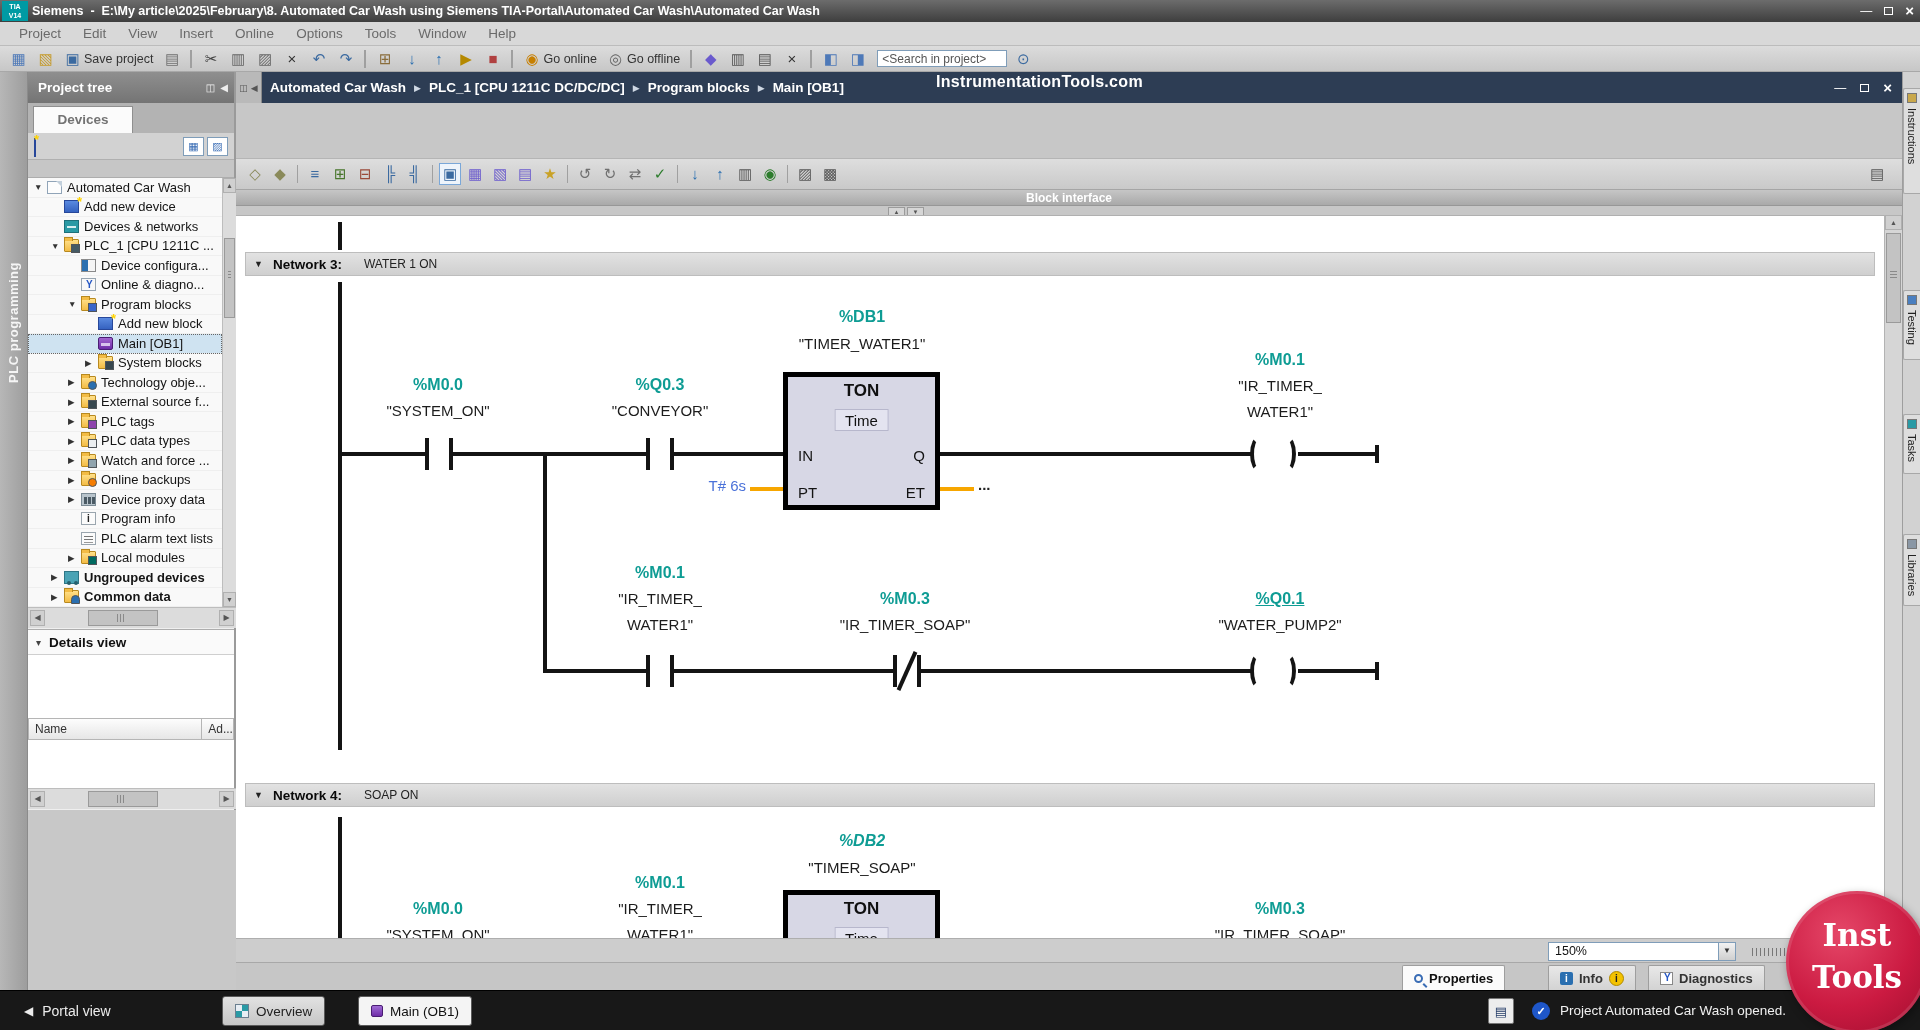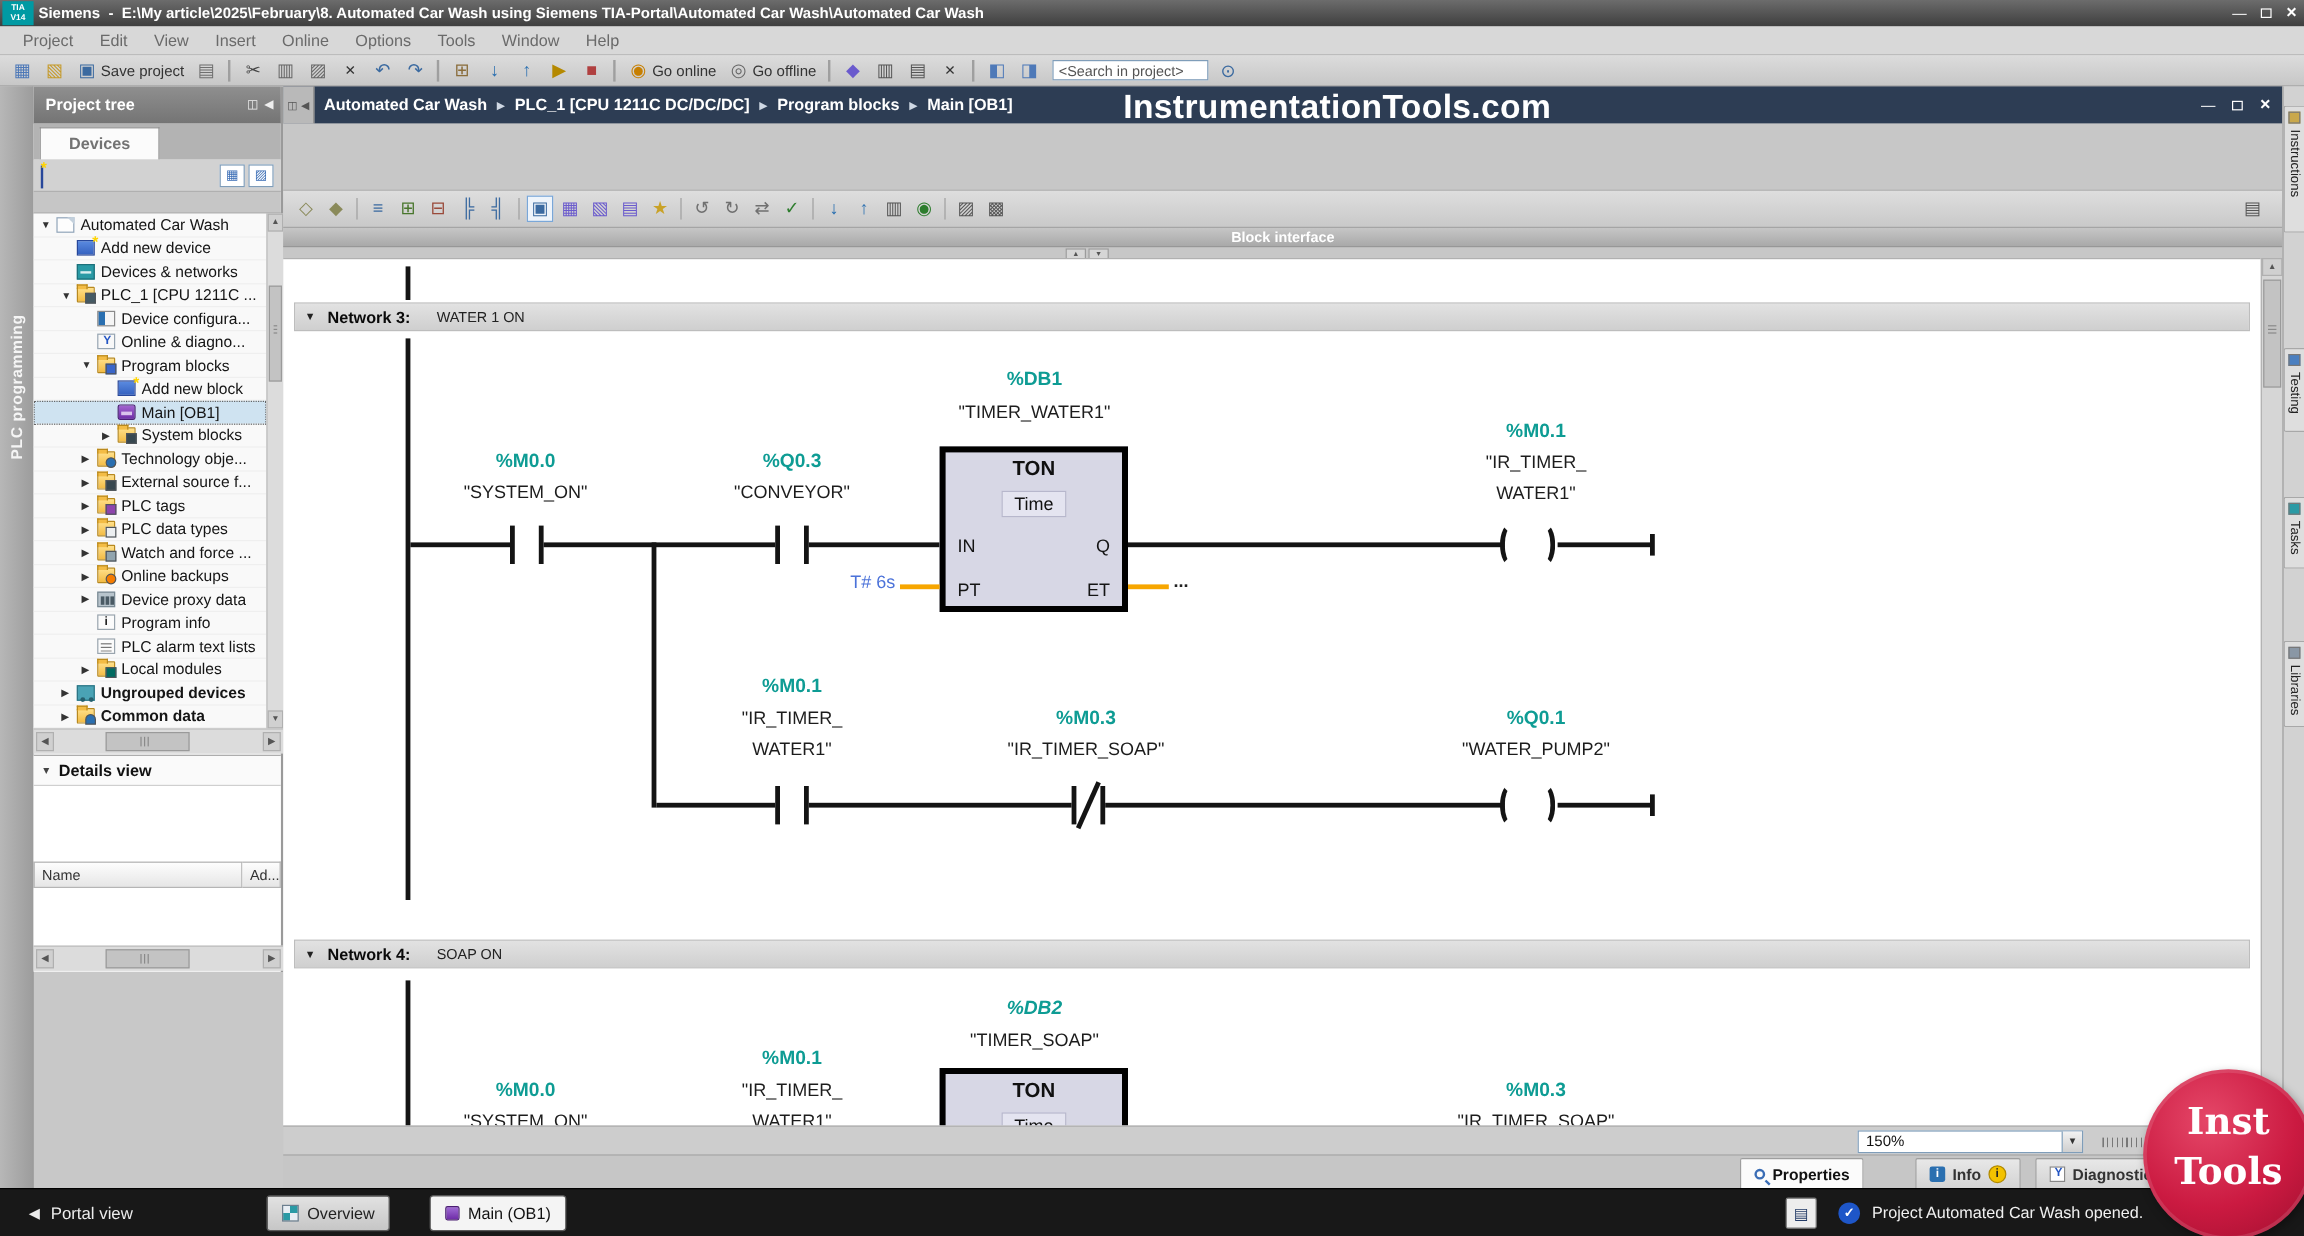--- a/index.html
+++ b/index.html
@@ -42,21 +42,21 @@
 
   
   #crumbbar{position:absolute;left:236px;top:72px;width:1666px;height:31px;background:#2d3d54;
     display:flex;align-items:center;color:#fff;}
   .crumb-pre{width:26px;height:31px;background:#b9b9b9;border-right:1px solid #8b8b8b;color:#555;
     font-size:9px;display:flex;align-items:center;justify-content:center;gap:3px;flex:none;}
   .bc-seg{display:flex;align-items:center;}
   .bc-item{font-size:13.5px;font-weight:bold;white-space:nowrap;}
   .bc-sep{font-size:9px;color:#cfd8e4;margin:0 8px;}
   #crumbs>.bc-seg:last-of-type .bc-sep{display:none;}
-  #watermark{position:absolute;left:700px;top:1px;font-size:28px;font-weight:bold;color:#fff;letter-spacing:.3px;}
+  #watermark{position:absolute;left:700px;top:1px;font-size:16px;font-weight:bold;color:#fff;letter-spacing:.3px;}
   #crumbcontrols{position:absolute;right:10px;top:0;height:31px;display:flex;align-items:center;gap:14px;color:#fff;}
 
   
   #leftrail{position:absolute;left:0;top:72px;width:28px;height:918px;
     background:linear-gradient(90deg,#b7b7b7,#9d9d9d);border-right:1px solid #8b8b8b;}
   #leftrail .vtxt{position:absolute;left:6px;top:190px;writing-mode:vertical-rl;transform:rotate(180deg);
     color:#f5f5f5;font-size:13px;font-weight:bold;letter-spacing:.5px;white-space:nowrap;}
 
   
   #treepanel{position:absolute;left:28px;top:72px;width:208px;height:738px;background:#efefef;
@@ -198,21 +198,21 @@
     font-size:12.5px;color:#111;line-height:17px;padding-left:6px;}
   #zoomsel .zarr{position:absolute;right:0;top:0;width:17px;height:17px;background:linear-gradient(#f2f2f2,#cfcfcf);
     border-left:1px solid #7f9db9;font-size:8px;text-align:center;line-height:16px;color:#333;}
   #zoomticks{position:absolute;left:1516px;top:9px;width:46px;height:8px;
     background:repeating-linear-gradient(90deg,#777 0 1px,transparent 1px 4px);}
 
   
   #propsrow{position:absolute;left:236px;top:962px;width:1666px;height:28px;background:#c6c6c6;border-top:1px solid #a8a8a8;}
   .ptab{position:absolute;top:2px;height:26px;display:flex;align-items:center;gap:6px;padding:0 11px;
     font-size:13px;font-weight:bold;color:#333;background:linear-gradient(#e8e8e8,#d2d2d2);
-    border:1px solid #9e9e9e;border-bottom:none;border-radius:2px 2px 0 0;margin-left:48px;}
+    border:1px solid #9e9e9e;border-bottom:none;border-radius:2px 2px 0 0;}
   .ptab.active{background:#fbfbfb;color:#111;}
   .mag{width:9px;height:9px;border:2px solid #3a6db5;border-radius:50%;position:relative;flex:none;}
   .mag::after{content:"";position:absolute;width:2px;height:5px;background:#3a6db5;transform:rotate(-45deg);left:8px;top:7px;}
   .infoicon{width:13px;height:13px;background:#2a6fb0;color:#fff;font-size:10px;font-weight:bold;text-align:center;
     line-height:13px;border-radius:2px;flex:none;}
   .infoicon::after{content:"i";}
   .badge{width:15px;height:15px;border-radius:50%;background:#f3c200;border:1px solid #b08900;color:#222;
     font-size:10px;font-weight:bold;text-align:center;line-height:13px;flex:none;}
   .badge::after{content:"i";}
   .diagicon{width:13px;height:13px;background:#fff;border:1px solid #888;position:relative;flex:none;}
@@ -833,21 +833,21 @@
       </div>
 
       <div class="addr" style="left:569px;width:200px;top:374px;">%M0.3</div>
       <div class="tagname" style="left:569px;width:200px;top:400px;">"IR_TIMER_SOAP"</div>
       <div class="contact" style="left:657px;top:439px;">
         <span class="cbar" style="left:0;"></span>
           <span class="cbar" style="left:24px;"></span>
         <span class="ncslash"></span>
       </div>
 
-      <div class="addr" style="left:944px;width:200px;top:374px;">%Q0.1</div>
+      <div class="addr" style="left:944px;width:200px;top:374px;text-decoration:underline;">%Q0.1</div>
       <div class="tagname" style="left:944px;width:200px;top:400px;">"WATER_PUMP2"</div>
       <div class="coil" style="left:1014px;top:436px;">
         <span class="arc l"></span>
           <span class="arc r"></span>
       </div>
 
       <div class="nethdr" style="top:567px;">
         <span class="exp">▼</span>
         <span class="ntitle">Network 4:</span>
         <span class="cmt">SOAP ON</span>

